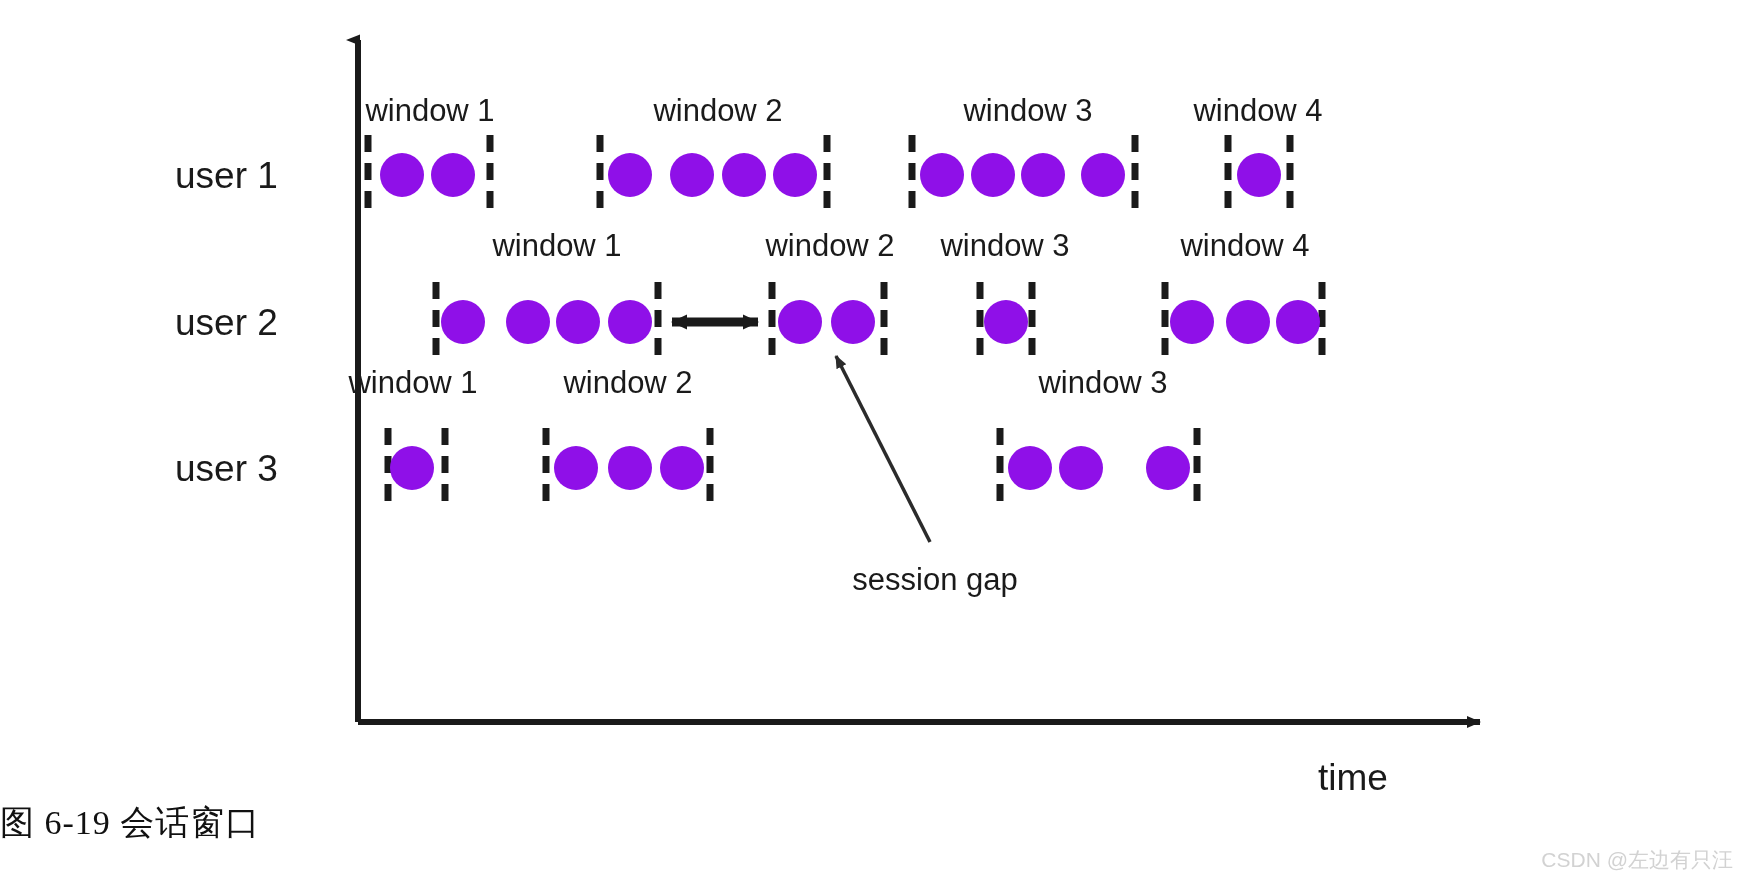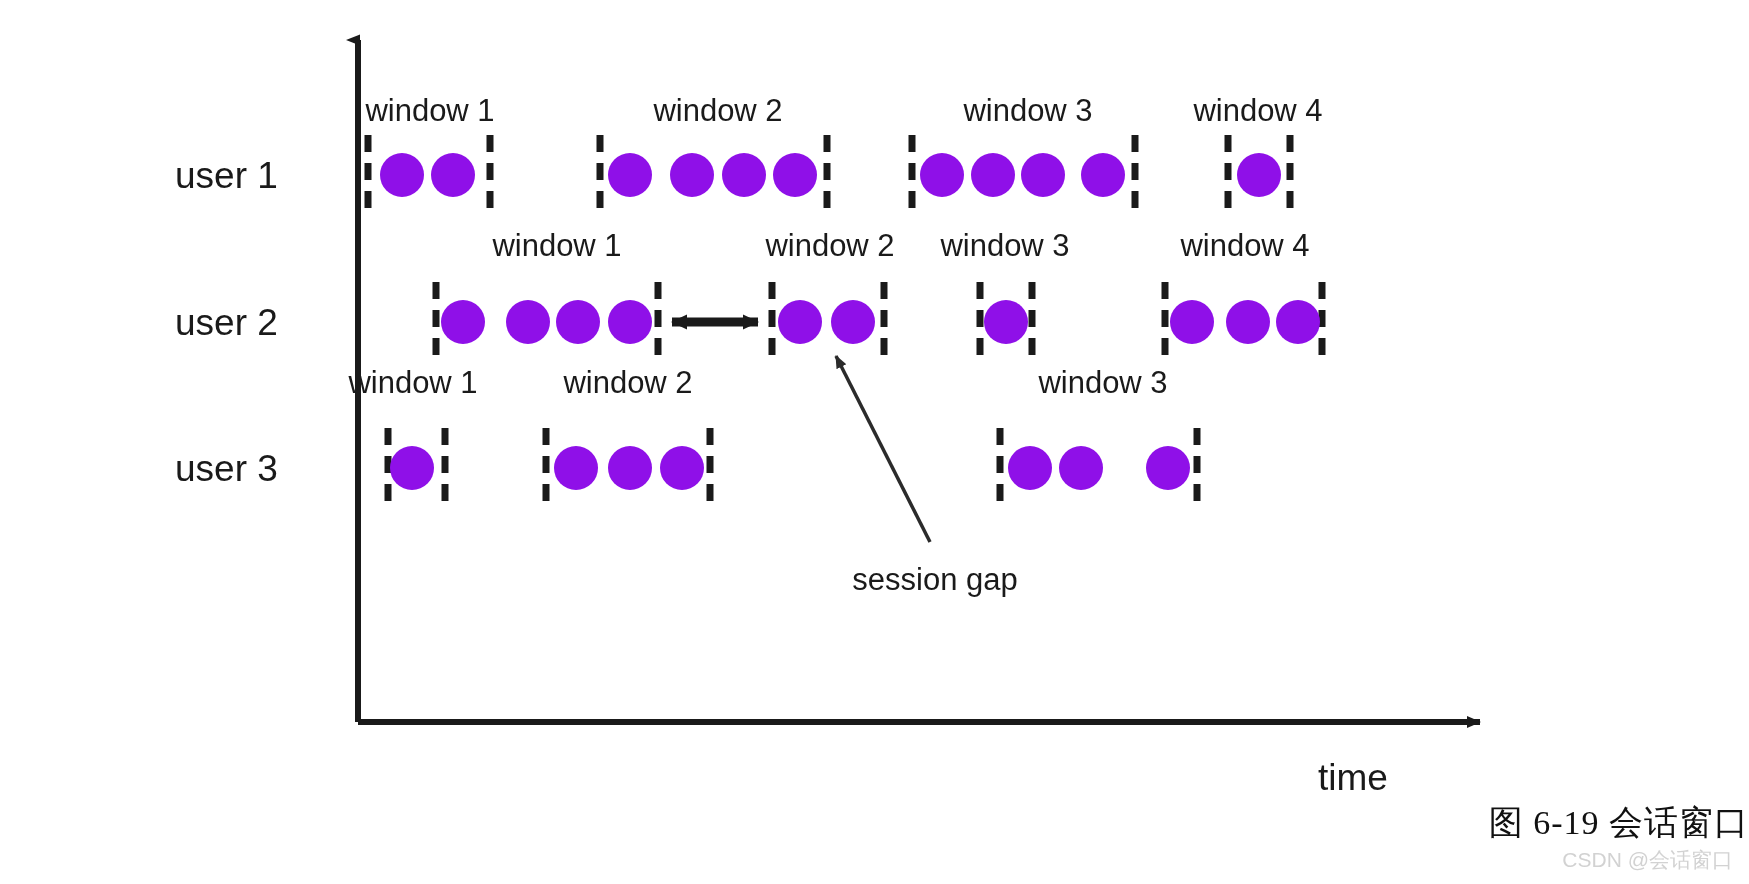--- a/index.html
+++ b/index.html
@@ -41,21 +41,21 @@
     font-size: 37px;
   }
   .annotation-label {
     font-size: 31px;
   }
   .caption {
     position: absolute;
     left: 0;
     top: 800px;
     width: 1749px;
-    text-align: right;
+    text-align: left;
     font-family: "Liberation Serif", serif;
     font-size: 34px;
     color: #111111;
     letter-spacing: 1px;
   }
   .watermark {
     position: absolute;
     right: 16px;
     bottom: 10px;
     font-family: "Liberation Sans", sans-serif;
@@ -197,15 +197,15 @@
     </g>
 
     <g>
       <line x1="930" y1="542" x2="836" y2="356" stroke="#2b2b2b" stroke-width="3.5" marker-end="url(#arrow-thin)"></line>
       <text class="annotation-label" x="935" y="590" text-anchor="middle">session gap</text>
     </g>
   </svg>
 
   <div class="caption">图 6-19  会话窗口</div>
 
-  <div class="watermark">CSDN @会话窗口</div>
+  <div class="watermark">CSDN @左边有只汪</div>
 
 </div>
 
 </body></html>

